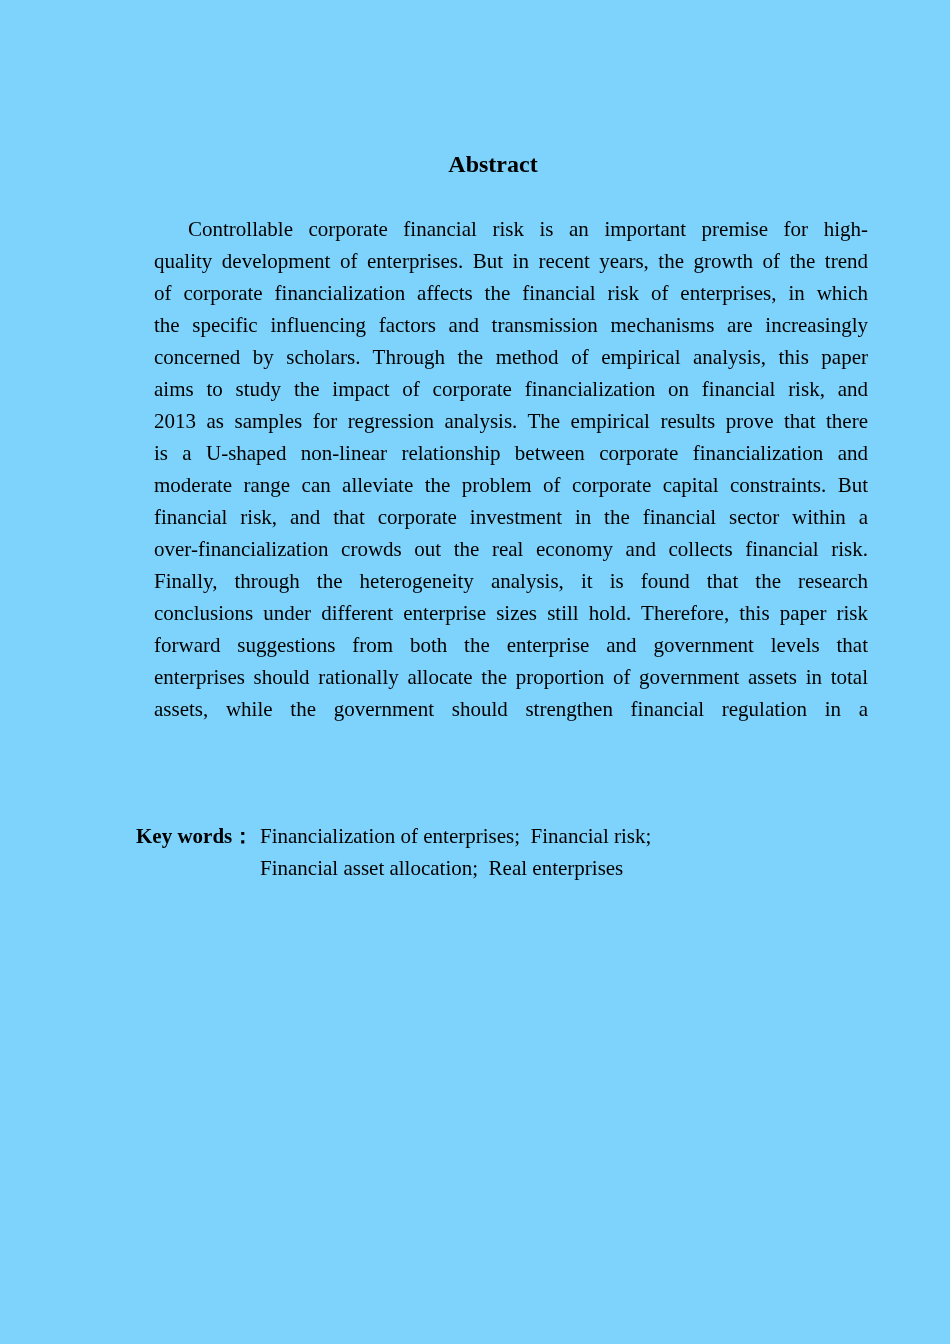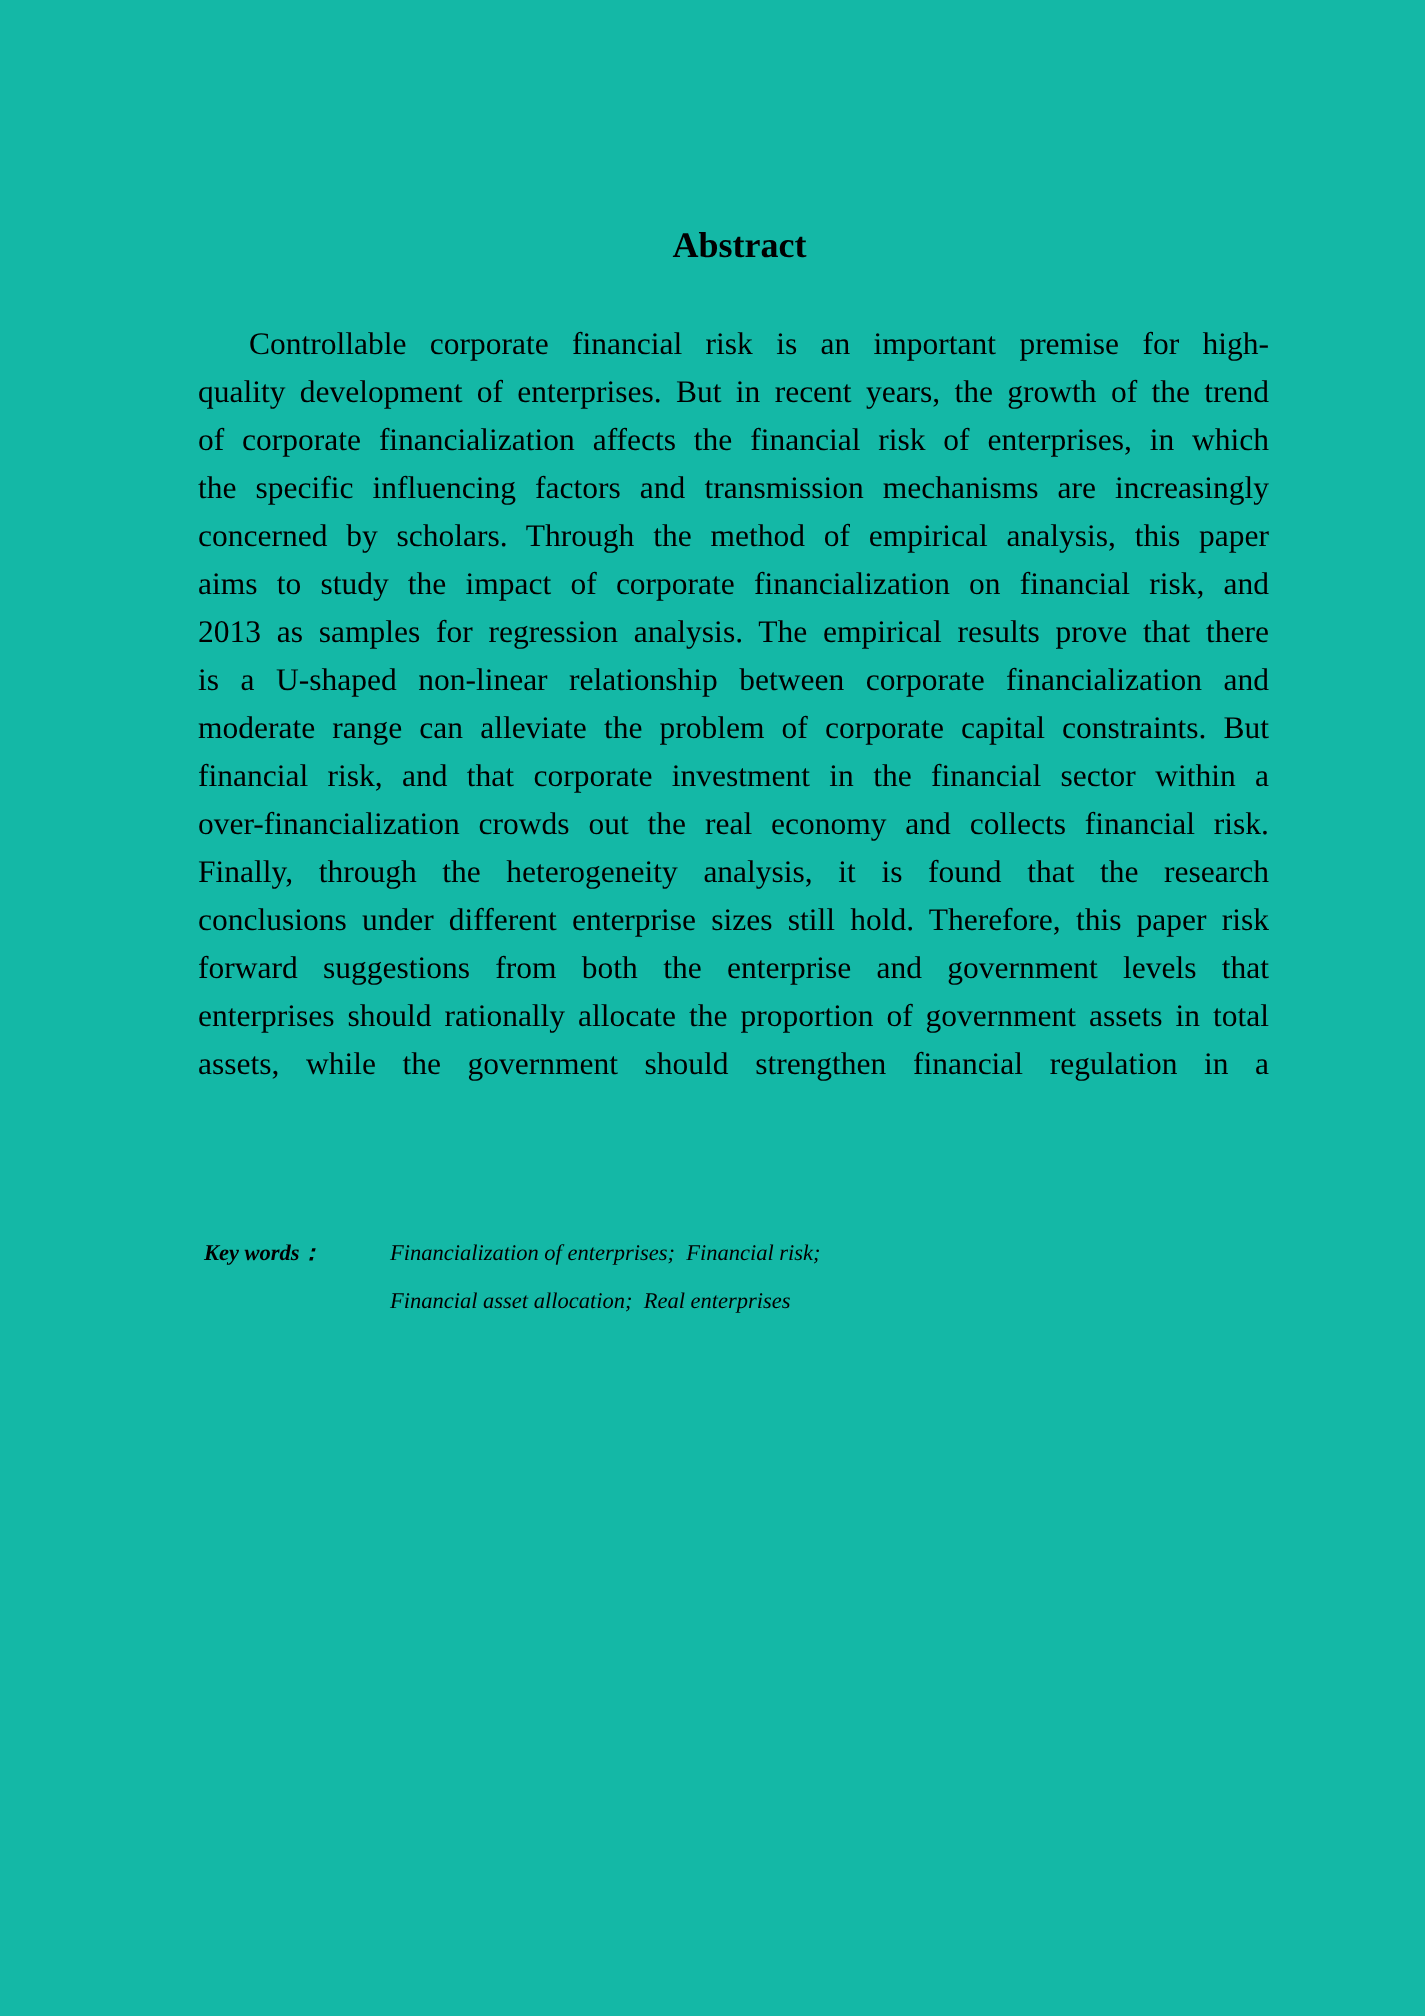--- a/index.html
+++ b/index.html
@@ -14,35 +14,35 @@
       overflow: hidden;
       font-family: "Liberation Serif", "DejaVu Serif", serif;
       color: #000000;
     }
     .page {
       position: absolute;
       left: 0;
       top: 0;
       width: 950px;
       height: 1344px;
-      background: #14b8a6;
+      background: #7dd3fc;
     }
     .title {
       position: absolute;
       left: 0;
       width: 986px;
       top: 149px;
       text-align: center;
       font-size: 24px;
       font-weight: bold;
       line-height: 30px;
     }
     .body-text {
       position: absolute;
-      left: 132px;
+      left: 154px;
       top: 213px;
       width: 714px;
       font-size: 21px;
     }
     .line {
       height: 32px;
       line-height: 32px;
       white-space: nowrap;
       text-align: justify;
       text-align-last: justify;
@@ -51,23 +51,22 @@
     .line.first {
       text-indent: 34px;
     }
     .line.last {
       text-align-last: left;
     }
     .keywords {
       position: absolute;
       left: 136px;
       top: 820px;
-      font-size: 15px;
+      font-size: 21px;
       line-height: 32px;
-      font-style: italic;
     }
     .kw-row {
       display: flex;
       height: 32px;
     }
     .kw-label {
       font-weight: bold;
       width: 124px;
       white-space: nowrap;
     }

